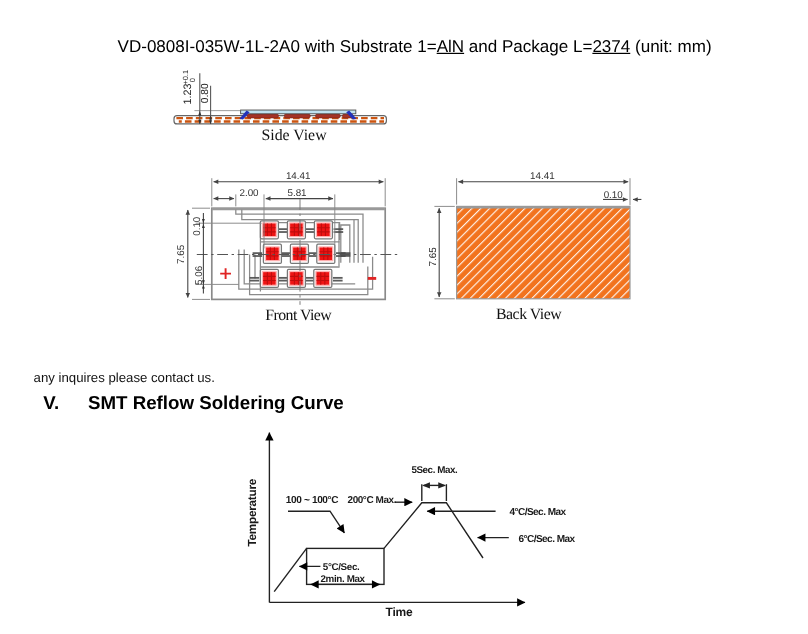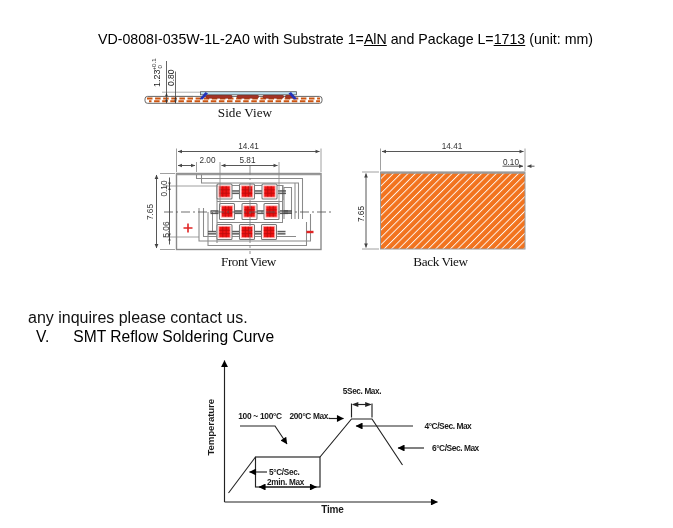--- a/index.html
+++ b/index.html
@@ -1,31 +1,31 @@
 <!DOCTYPE html>
 <html><head>
 <meta charset="utf-8">
 <style>
   html,body{margin:0;padding:0;background:#fff;}
   #page{position:relative;width:673px;height:528px;background:#fff;overflow:hidden;
         font-family:"Liberation Sans",sans-serif;}
   .abs{position:absolute;}
   #title{left:9px;top:30.8px;width:673px;text-align:center;font-size:14.2px;color:#000;}
   #note1{left:28px;top:284.5px;font-size:10.15px;color:#111;letter-spacing:0px;white-space:nowrap;}
-  #note2{left:28px;top:308.5px;font-size:16px;color:#111;}
-  #hdr{left:36px;top:327.6px;font-size:15.6px;font-weight:normal;color:#000;}
+  #note2{left:28px;top:308.5px;font-size:11px;color:#111;}
+  #hdr{left:36px;top:327.6px;font-size:15.6px;font-weight:bold;color:#000;}
   #hdr .t2{margin-left:24px;}
   svg{position:absolute;left:0;top:0;}
   text{font-family:"Liberation Sans",sans-serif;}
   .ser{font-family:"Liberation Serif",serif;}
 </style>
 </head>
 <body>
 <div id="page">
-  <div class="abs" id="title">VD-0808I-035W-1L-2A0 with Substrate 1=<u>AlN</u> and Package L=<u>1713</u> (unit: mm)</div>
+  <div class="abs" id="title">VD-0808I-035W-1L-2A0 with Substrate 1=<u>AlN</u> and Package L=<u>2374</u> (unit: mm)</div>
   <div class="abs" id="note2">any inquires please contact us.</div>
   <div class="abs" id="hdr">V.<span class="t2">SMT Reflow Soldering Curve</span></div>
 
   <svg width="673" height="528" viewBox="0 0 673 528">
     <defs>
       <marker id="ar" viewBox="0 0 10 10" refX="9.5" refY="5" markerWidth="7.6" markerHeight="6" orient="auto-start-reverse">
         <path d="M0,0 L10,5 L0,10 z" fill="#000"></path>
       </marker>
       <marker id="arg" viewBox="0 0 10 10" refX="9.5" refY="5" markerWidth="7" markerHeight="4.6" orient="auto-start-reverse">
         <path d="M0,0.5 L10,5 L0,9.5 z" fill="#444"></path>

